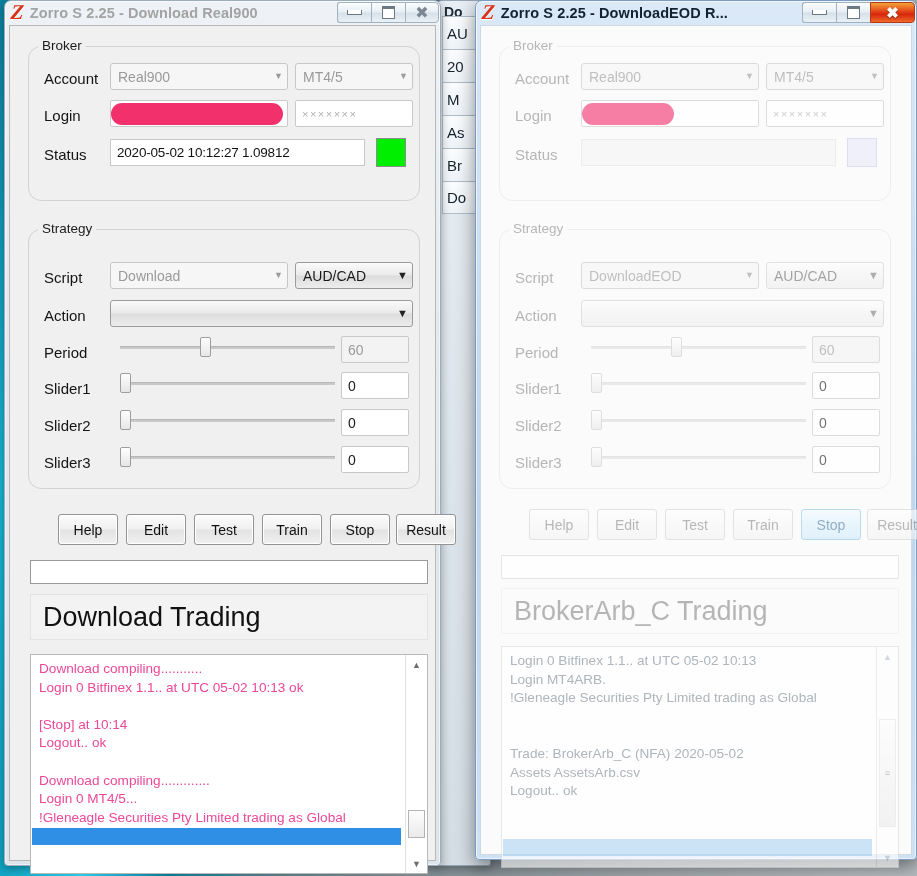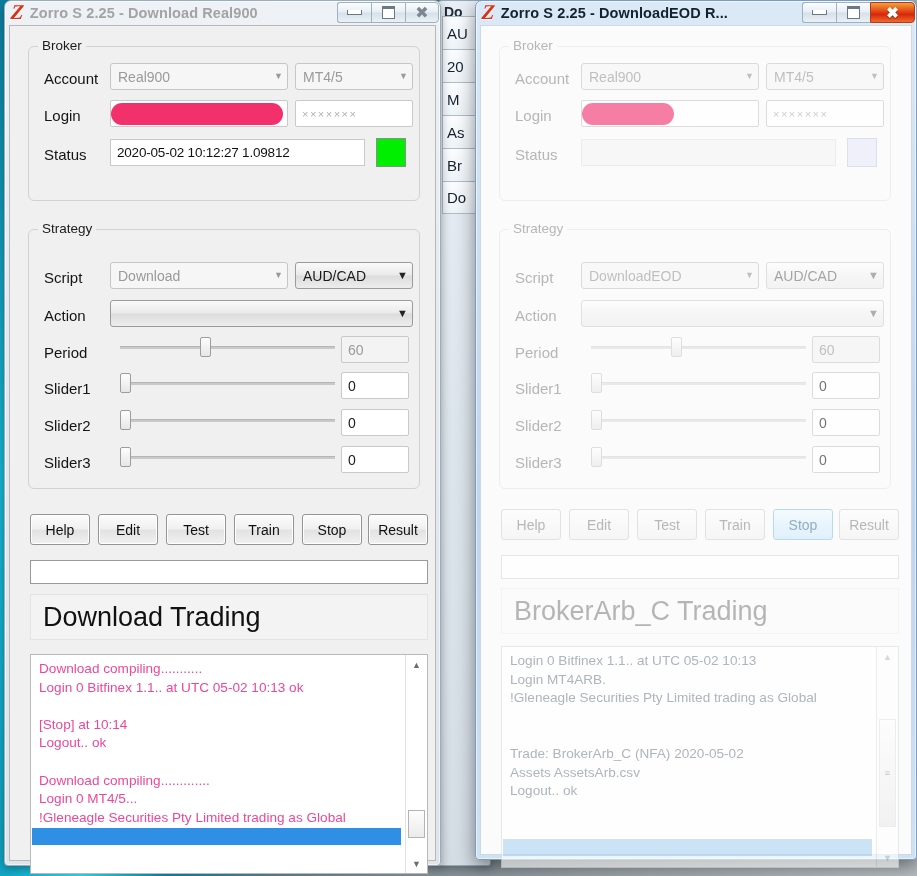--- a/index.html
+++ b/index.html
@@ -71,21 +71,21 @@
 
   .client{
     position:absolute;left:5px;right:5px;top:25px;bottom:5px;
     background:#f0f0f0;border:1px solid #b8b8b8;box-sizing:border-box;
   }
   .win.active .client{background:#fbfbfc;border-color:#cfd9e3;}
   .win.active .client-inner{opacity:.62;}
 
   
   .group{
-    position:absolute;border:1px solid #d2d2d2;border-radius:6px;
+    position:absolute;border:1px solid #d2d2d2;border-radius:13px;
     box-sizing:border-box;
   }
   .group-title{
     position:absolute;top:-9px;left:9px;background:#f0f0f0;
     padding:0 4px;font-size:13.5px;color:#1b1b1b;
   }
   .win.active .group-title{background:#fbfbfc;color:#8b8b8b;}
   .win.active .group{border-color:#e4e4e4;}
 
   .row{position:absolute;display:flex;align-items:center;}
@@ -144,20 +144,21 @@
   .win.active .sthumb{border-color:#cbcbcb;}
 
   
   .btn{
     position:absolute;box-sizing:border-box;height:31px;
     border:1px solid #949494;border-radius:3px;
     background:linear-gradient(180deg,#fcfcfc 0%,#f0f0f0 48%,#e2e2e2 52%,#f1f1f1 100%);
     display:flex;align-items:center;justify-content:center;
     font-size:14px;color:#111;
     box-shadow:0 0 0 1px #fff inset;
+    margin-left:28px;
   }
   .win.active .btn{
     border-color:#d2d2d2;color:#8d8d8d;
     background:linear-gradient(180deg,#fdfdfd 0%,#f7f7f7 50%,#f2f2f2 100%);
     box-shadow:none;
   }
   .win.active .btn.hot{
     border-color:#8fc5e8;color:#4d7e9e;
     background:linear-gradient(180deg,#f0faff 0%,#dcf0fc 50%,#cfeafb 100%);
   }

